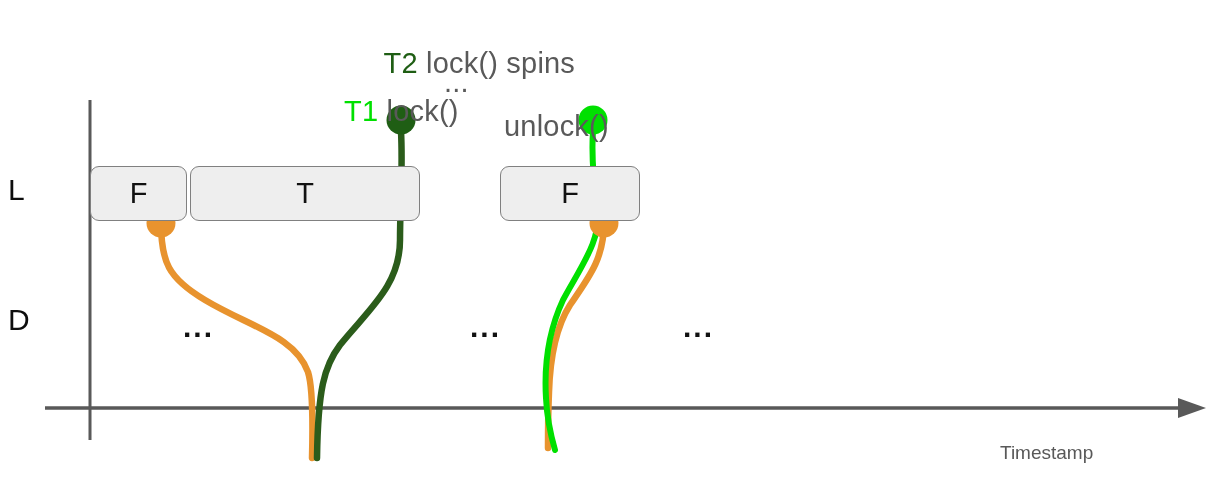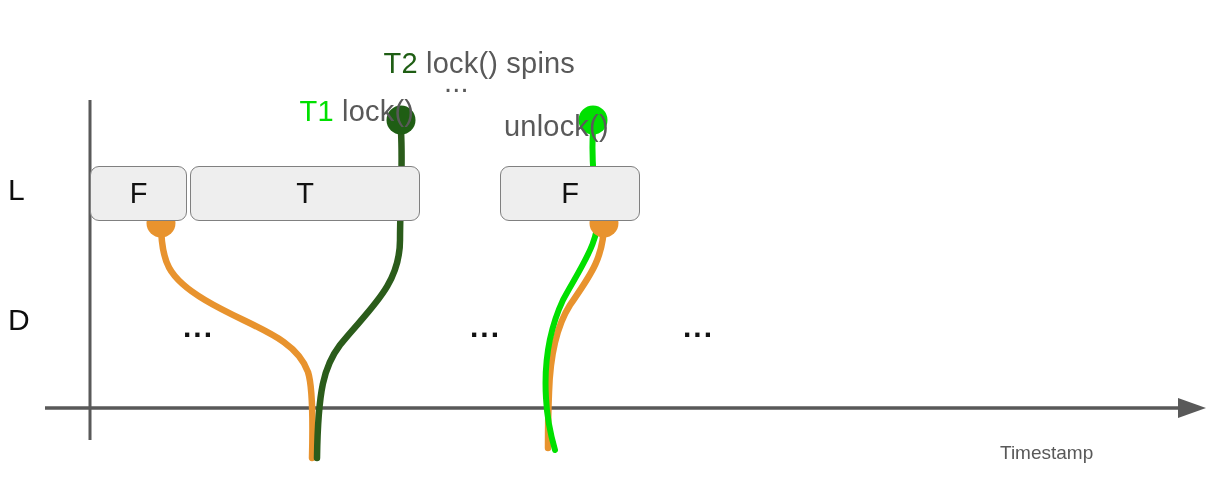--- a/index.html
+++ b/index.html
@@ -99,21 +99,21 @@
     <circle cx="593" cy="120" r="14.5" fill="#00e000"></circle>
     <circle cx="161" cy="223" r="14.5" fill="#e8932e"></circle>
     <circle cx="604" cy="223" r="14.5" fill="#e8932e"></circle>
   </svg>
 
   <div class="txt annot" style="left:351px; top:20px;">
     <span class="thread-tag" style="color:#1f5e14;">T2</span><span> lock() spins</span>
   </div>
 
   <div class="txt annot" style="left:267px; top:68px;">
-    <span class="thread-tag" style="color:#00e000;">T1</span><span> lock()</span>
+    <span class="thread-tag" style="color:#00e000;margin-left:44px;">T1</span><span> lock()</span>
   </div>
   <div class="txt annot" style="left:444px; top:68px;">...</div>
   <div class="txt annot" style="left:504px; top:68px;margin-top:44px;">unlock()</div>
 
   <div class="txt row-label" style="left:8px; top:175px;">L</div>
   <div class="txt row-label" style="left:8px; top:305px;">D</div>
 
   <div class="state-box" style="left:90px; top:166px; width:97px; height:55px;">
     <span class="box-letter">F</span>
   </div>

